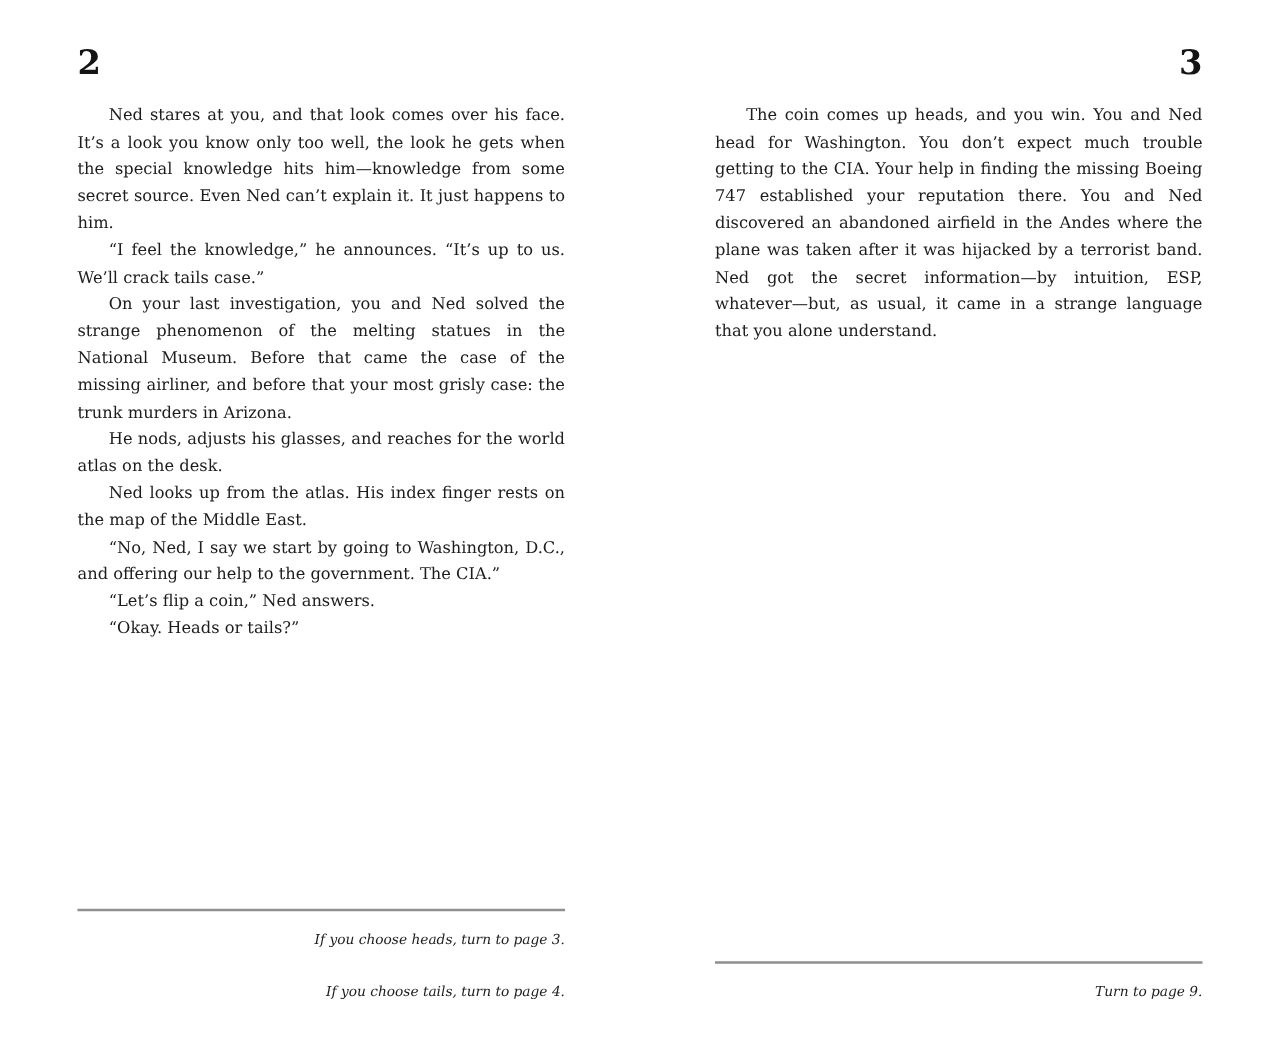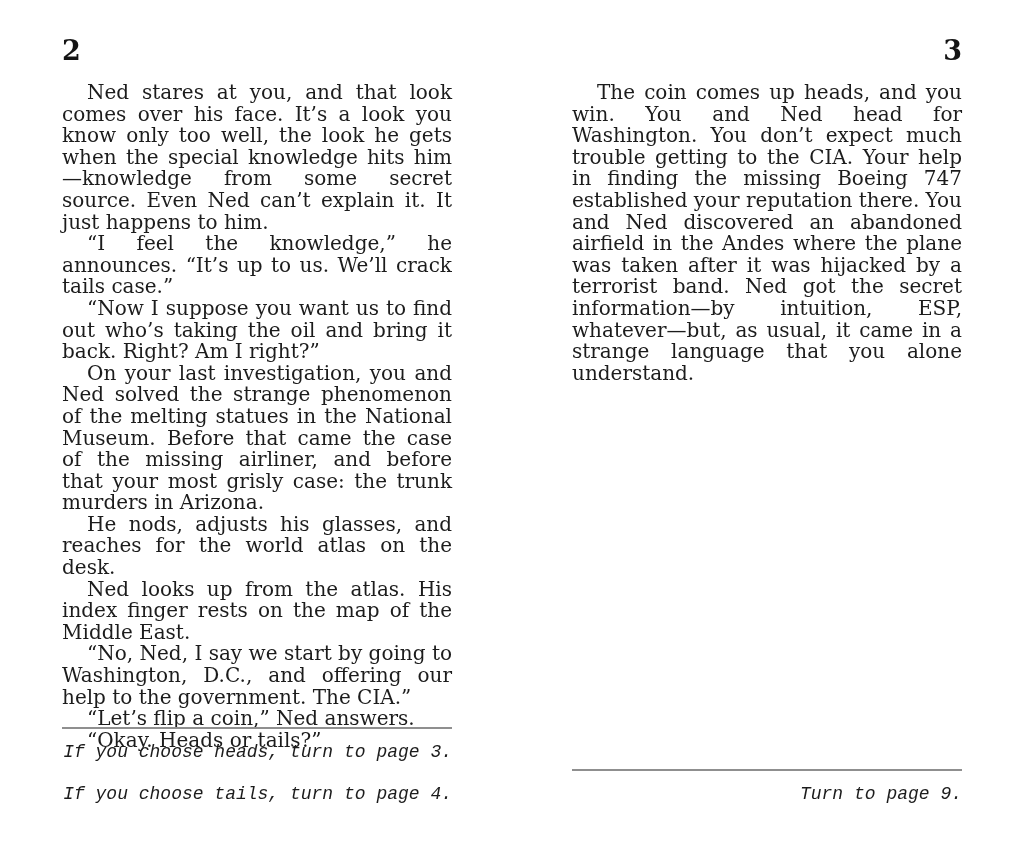--- a/index.html
+++ b/index.html
@@ -27,21 +27,21 @@
   .page-number {
     font-size: 27px;
     font-weight: bold;
     line-height: 30px;
     color: #141414;
   }
   .num-right { text-align: right; }
 
   .body-text {
     margin-top: 16px;
-    font-size: 20px;
+    font-size: 13px;
     line-height: 21.6px;
     text-align: justify;
   }
   .body-text p {
     margin: 0;
     padding: 0;
     text-indent: 25px;
   }
 
   .footer {
@@ -50,42 +50,40 @@
   }
   .footer-left  { left: 62px;  top: 727px; }
   .footer-right { left: 572px; top: 769px; }
 
   .rule {
     height: 0;
     border-top: 2px solid #8f8f8f;
   }
   .choice {
     font-style: italic;
-    font-size: 18px;
+    font-size: 11px;
     line-height: 20px;
     text-align: right;
     color: #1c1c1c;
     margin-top: 13px;
-    font-family: Liberation Mono, monospace;
   }
   .choice + .choice {
     margin-top: 22px;
   }
 </style>
 </head>
 <body>
 
 <div class="spread">
 
   <section class="page page-left">
     <div class="page-number">2</div>
     <div class="body-text">
       <p>Ned stares at you, and that look comes over his face. It’s a look you know only too well, the look he gets when the special knowledge hits him—knowledge from some secret source. Even Ned can’t explain it. It just happens to him.</p>
       <p>“I feel the knowledge,” he announces. “It’s up to us. We’ll crack tails case.”</p>
-      <p>“Now I suppose you want us to find out who’s taking the oil and bring it back. Right? Am I right?”</p>
       <p>On your last investigation, you and Ned solved the strange phenomenon of the melting statues in the National Museum. Before that came the case of the missing airliner, and before that your most grisly case: the trunk murders in Arizona.</p>
       <p>He nods, adjusts his glasses, and reaches for the world atlas on the desk.</p>
       <p>Ned looks up from the atlas. His index finger rests on the map of the Middle East.</p>
       <p>“No, Ned, I say we start by going to Washington, D.C., and offering our help to the government. The CIA.”</p>
       <p>“Let’s flip a coin,” Ned answers.</p>
       <p>“Okay. Heads or tails?”</p>
     </div>
   </section>
 
   <section class="page page-right">

